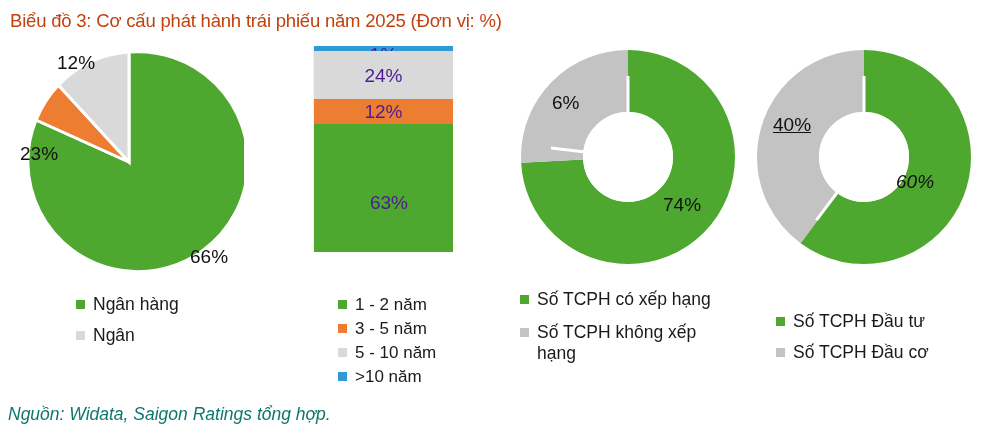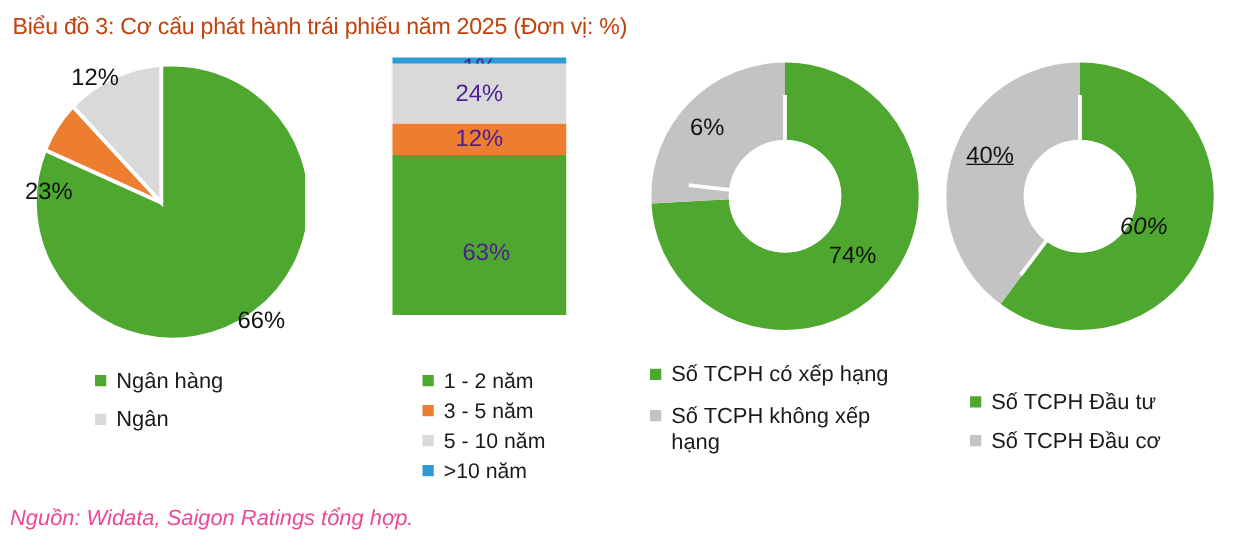--- a/index.html
+++ b/index.html
@@ -92,21 +92,21 @@
     top: 1px;
     left: 50%;
     transform: translateX(-50%);
   }
   #source-note {
     position: absolute;
     left: 8px;
     top: 404px;
     font-size: 17.5px;
     font-style: italic;
-    color: #ec4899;
+    color: #0f766e;
     white-space: nowrap;
   }
 </style>
 </head>
 <body>
 
 <div id="chart-title">Biểu đồ 3: Cơ cấu phát hành trái phiếu năm 2025 (Đơn vị: %)</div>
 
 <div class="panel" id="panel-pie-1" style="left:14px; top:46px; width:275px;">
   <div class="figure" style="width:230px;height:232px;">

